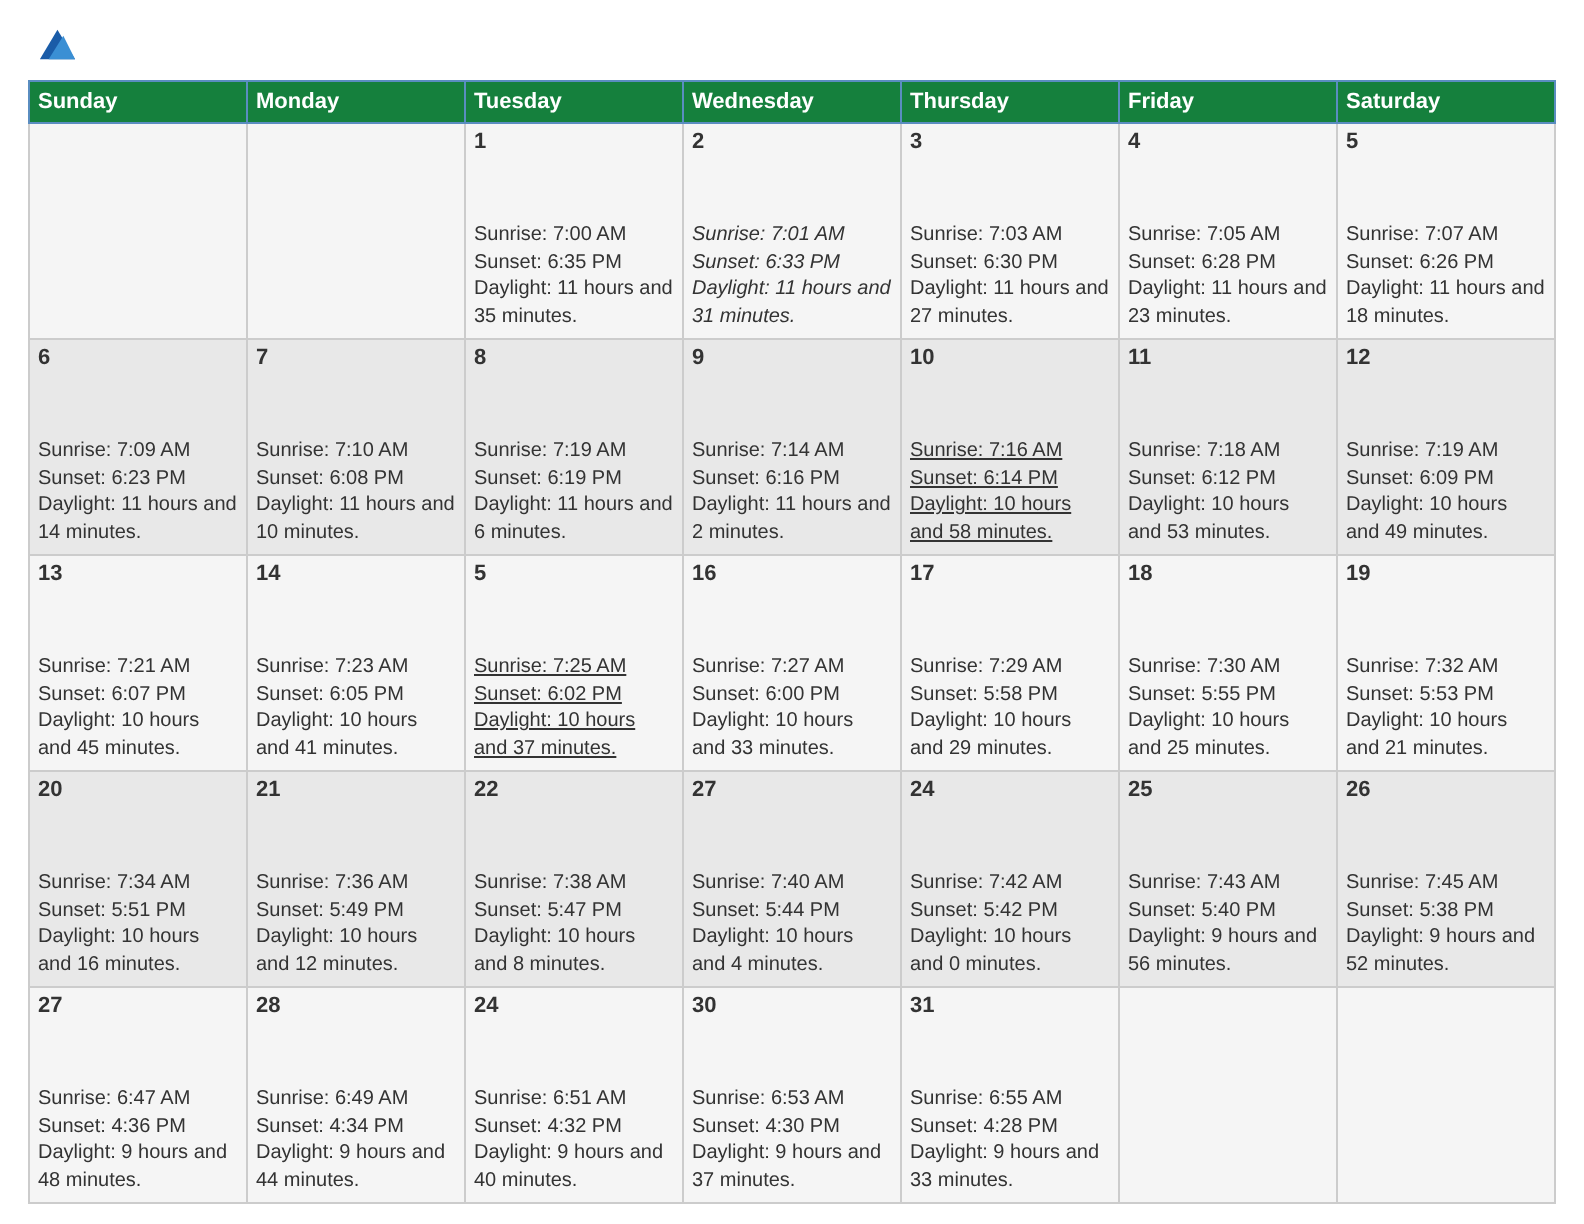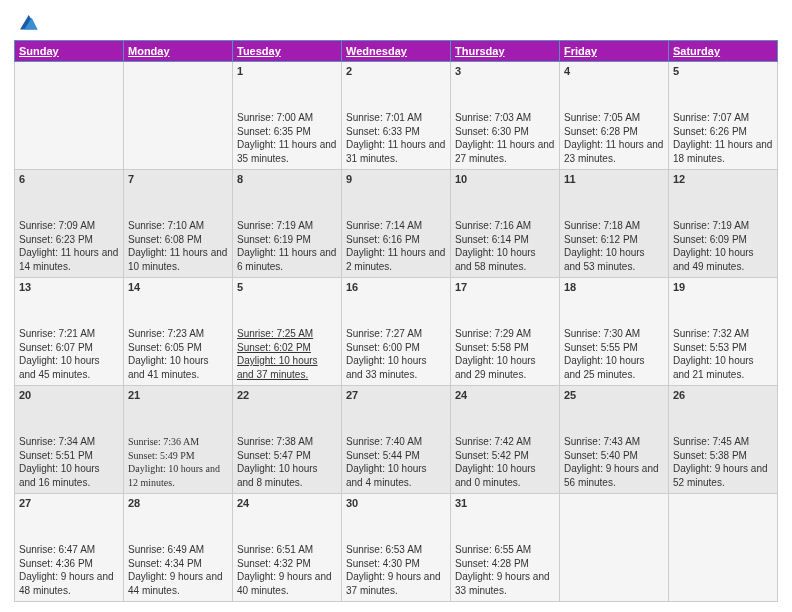--- a/index.html
+++ b/index.html
@@ -50,28 +50,27 @@
       font-size: 13px;
       color: #555;
     }
     .calendar {
       flex: 1;
       border-collapse: collapse;
       width: 100%;
       table-layout: fixed;
     }
     .calendar thead tr th {
-      background-color: #a21caf;
+      background-color: #15803d;
       color: #fff;
       font-size: 11px;
       padding: 4px 4px;
       text-align: left;
       border: 1px solid #5a8dc0;
       font-weight: bold;
-      text-decoration: underline;
     }
     .calendar tbody tr td {
       border: 1px solid #ccc;
       vertical-align: top;
       padding: 3px 4px;
       font-size: 9.5px;
       color: #333;
       background: #fff;
       height: 88px;
     }
@@ -134,21 +133,21 @@
           <td></td>
           <td></td>
           <td>
             <span class="day-num">1</span>
             <div class="cell-text" style="white-space: pre-line;">Sunrise: 7:00 AM
 Sunset: 6:35 PM
 Daylight: 11 hours and 35 minutes.</div>
           </td>
           <td>
             <span class="day-num">2</span>
-            <div class="cell-text" style="white-space: pre-line;">Sunrise: 7:01 AM
+            <div class="cell-text" style="white-space: pre-line; font-style: italic;">Sunrise: 7:01 AM
 Sunset: 6:33 PM
 Daylight: 11 hours and 31 minutes.</div>
           </td>
           <td>
             <span class="day-num">3</span>
             <div class="cell-text" style="white-space: pre-line;">Sunrise: 7:03 AM
 Sunset: 6:30 PM
 Daylight: 11 hours and 27 minutes.</div>
           </td>
           <td>
@@ -184,21 +183,21 @@
 Daylight: 11 hours and 6 minutes.</div>
           </td>
           <td>
             <span class="day-num">9</span>
             <div class="cell-text" style="white-space: pre-line;">Sunrise: 7:14 AM
 Sunset: 6:16 PM
 Daylight: 11 hours and 2 minutes.</div>
           </td>
           <td>
             <span class="day-num">10</span>
-            <div class="cell-text" style="white-space: pre-line;">Sunrise: 7:16 AM
+            <div class="cell-text" style="white-space: pre-line; text-decoration: underline;">Sunrise: 7:16 AM
 Sunset: 6:14 PM
 Daylight: 10 hours and 58 minutes.</div>
           </td>
           <td>
             <span class="day-num">11</span>
             <div class="cell-text" style="white-space: pre-line;">Sunrise: 7:18 AM
 Sunset: 6:12 PM
 Daylight: 10 hours and 53 minutes.</div>
           </td>
           <td>
@@ -254,21 +253,21 @@
         </tr>
         <tr>
           <td>
             <span class="day-num">20</span>
             <div class="cell-text" style="white-space: pre-line;">Sunrise: 7:34 AM
 Sunset: 5:51 PM
 Daylight: 10 hours and 16 minutes.</div>
           </td>
           <td>
             <span class="day-num">21</span>
-            <div class="cell-text" style="white-space: pre-line; font-family: Liberation Serif, serif;">Sunrise: 7:36 AM
+            <div class="cell-text" style="white-space: pre-line;">Sunrise: 7:36 AM
 Sunset: 5:49 PM
 Daylight: 10 hours and 12 minutes.</div>
           </td>
           <td>
             <span class="day-num">22</span>
             <div class="cell-text" style="white-space: pre-line;">Sunrise: 7:38 AM
 Sunset: 5:47 PM
 Daylight: 10 hours and 8 minutes.</div>
           </td>
           <td>

